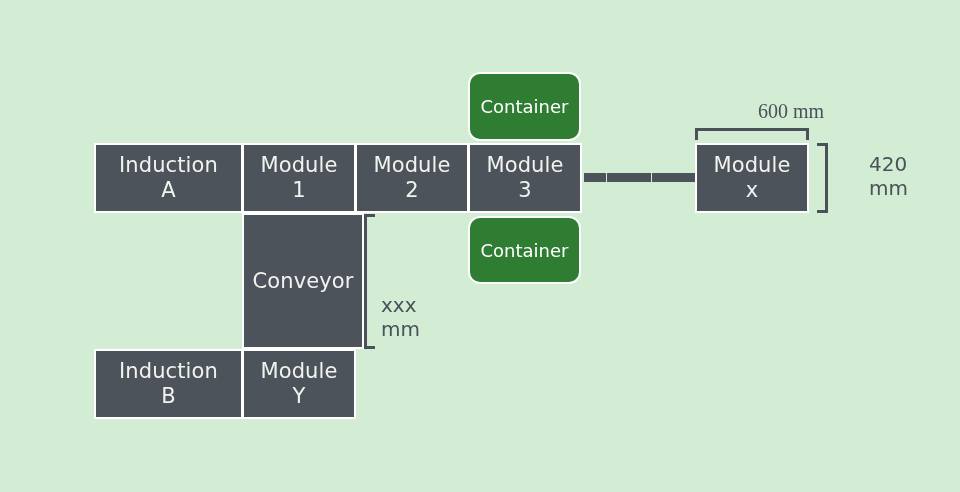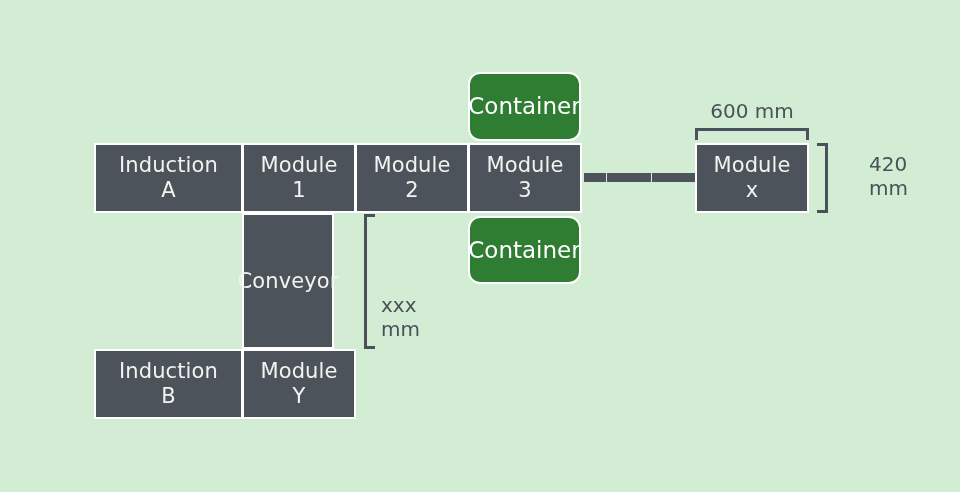--- a/index.html
+++ b/index.html
@@ -43,21 +43,21 @@
   .container-box {
     position: absolute;
     box-sizing: border-box;
     background: #2e7d32;
     border: 2px solid #ffffff;
     border-radius: 12px;
     color: #ffffff;
     display: flex;
     align-items: center;
     justify-content: center;
-    font-size: 23px;
+    font-size: 18px;
     line-height: 25px;
   }
 
   
   .dash-line {
     position: absolute;
     display: flex;
     align-items: center;
     justify-content: space-between;
   }
@@ -70,21 +70,22 @@
   
   .dim-label {
     position: absolute;
     color: #4a5159;
     font-size: 20px;
     line-height: 24px;
     text-align: left;
     white-space: pre-line;
   }
   .dim-label.center {
-    text-align: center;
+    text-align: right;
+    font-family: Liberation Serif, serif;
   }
 
   .bracket-h {
     position: absolute;
     box-sizing: border-box;
     border-top: 3px solid #4a5159;
     border-left: 3px solid #4a5159;
     border-right: 3px solid #4a5159;
   }
   .bracket-v {
@@ -145,21 +146,21 @@
   <div class="dim-label center" style="left:680px; top:99px; width:144px;">600 mm</div>
 
   <div class="bracket-v" style="left:817px; top:143px; width:11px; height:70px;"></div>
   <div class="dim-label" style="left:869px; top:152px; width:70px;">420
 mm</div>
 
   <div class="container-box" style="left:468px; top:216px; width:113px; height:68px;">
     <span>Container</span>
   </div>
 
-  <div class="block" style="left:242px; top:213px; width:92px; height:136px;">
+  <div class="block" style="left:242px; top:213px; width:122px; height:136px;">
     <span class="l1">Conveyor</span>
   </div>
 
   <div class="bracket-v left-facing" style="left:364px; top:214px; width:11px; height:135px;"></div>
   <div class="dim-label" style="left:381px; top:257px; width:70px;margin-top:36px;">xxx
 mm</div>
 
   <div class="block" style="left:94px; top:349px; width:149px; height:70px;">
     <span class="l1">Induction</span>
     <span class="l2">B</span>

